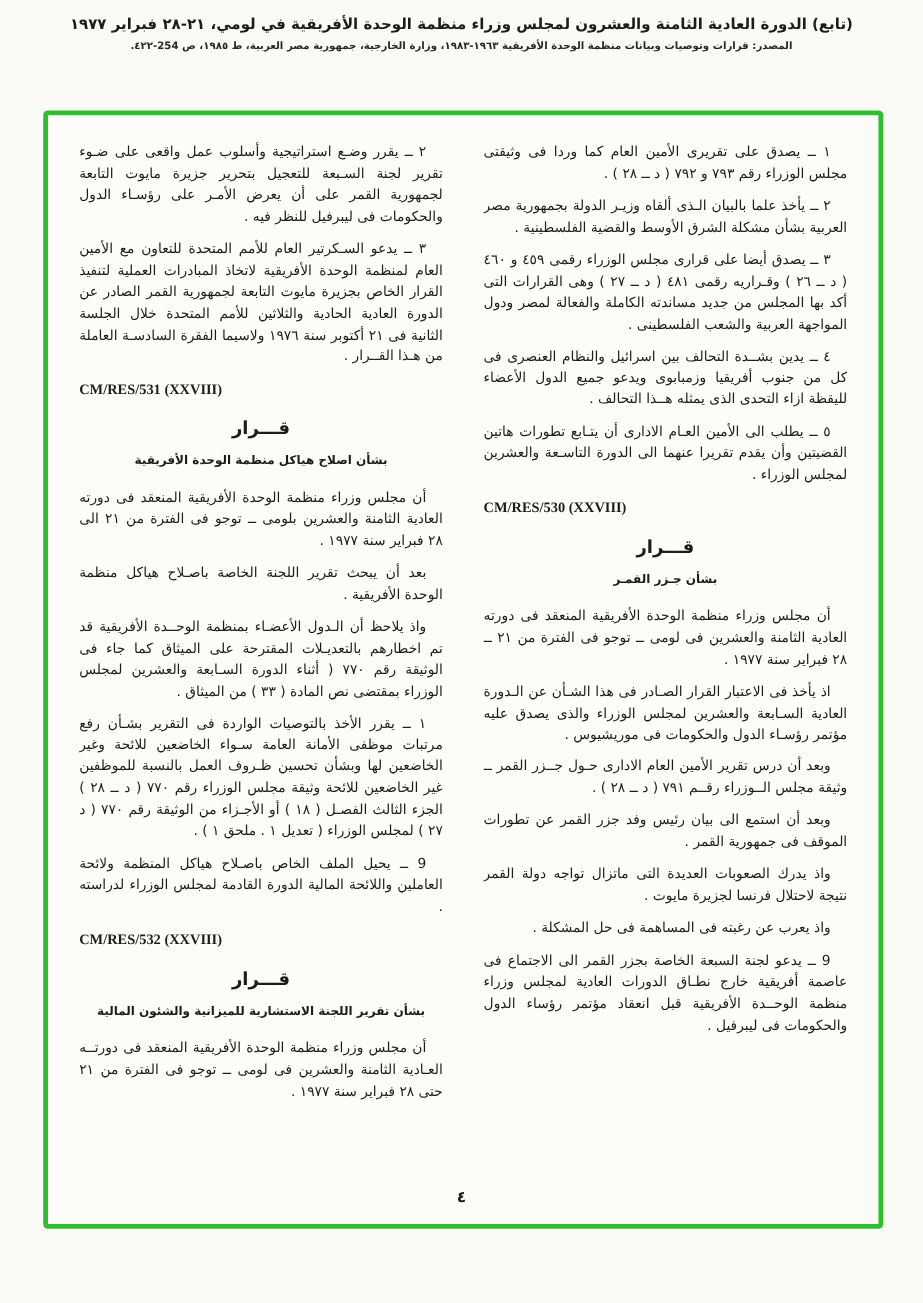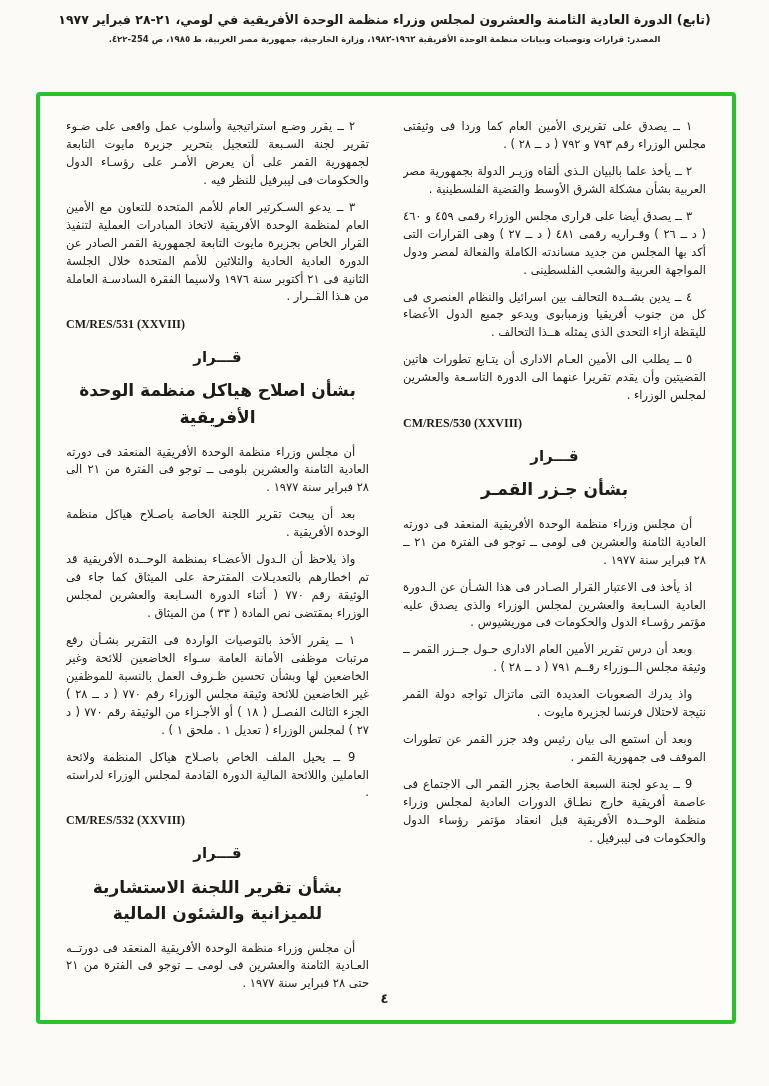--- a/index.html
+++ b/index.html
@@ -46,21 +46,21 @@
   .rescode {
     direction: ltr;
     text-align: left;
     font-weight: bold;
     font-size: 12px;
     font-family: "Liberation Serif", serif;
     margin: 1px 0 12px;
     text-indent: 0;
   }
   .res-title  { text-align: center; font-weight: bold; font-size: 15px;  margin: 2px 0 8px;  text-indent: 0; }
-  .res-subtitle { text-align: center; font-weight: bold; font-size: 17px; margin: 0 0 13px; text-indent: 0; }
+  .res-subtitle { text-align: center; font-weight: bold; font-size: 10px; margin: 0 0 13px; text-indent: 0; }
 
   .page-number {
     position: absolute; bottom: 24px; left: 0; right: 0;
     text-align: center;
     font-size: 13px; font-weight: bold;
   }
 </style>
 </head>
 <body>
 
@@ -79,22 +79,23 @@
         <p class="para">٢ ــ يأخذ علما بالبيان الـذى ألقاه وزيـر الدولة بجمهورية مصر العربية بشأن مشكلة الشرق الأوسط والقضية الفلسطينية .</p>
         <p class="para">٣ ــ يصدق أيضا على قرارى مجلس الوزراء رقمى ٤٥٩ و ٤٦٠ ( د ــ ٢٦ ) وقـراريه رقمى ٤٨١ ( د ــ ٢٧ ) وهى القرارات التى أكد بها المجلس من جديد مساندته الكاملة والفعالة لمصر ودول المواجهة العربية والشعب الفلسطينى .</p>
         <p class="para">٤ ــ يدين بشــدة التحالف بين اسرائيل والنظام العنصرى فى كل من جنوب أفريقيا وزمبابوى ويدعو جميع الدول الأعضاء لليقظة ازاء التحدى الذى يمثله هــذا التحالف .</p>
         <p class="para">٥ ــ يطلب الى الأمين العـام الادارى أن يتـابع تطورات هاتين القضيتين وأن يقدم تقريرا عنهما الى الدورة التاسـعة والعشرين لمجلس الوزراء .</p>
         <p class="rescode">CM/RES/530 (XXVIII)</p>
         <h3 class="res-title">قـــرار</h3>
         <h4 class="res-subtitle">بشأن جـزر القمـر</h4>
         <p class="para">أن مجلس وزراء منظمة الوحدة الأفريقية المنعقد فى دورته العادية الثامنة والعشرين فى لومى ــ توجو فى الفترة من ٢١ ــ ٢٨ فبراير سنة ١٩٧٧ .</p>
         <p class="para">اذ يأخذ فى الاعتبار القرار الصـادر فى هذا الشـأن عن الـدورة العادية السـابعة والعشرين لمجلس الوزراء والذى يصدق عليه مؤتمر رؤسـاء الدول والحكومات فى موريشيوس .</p>
         <p class="para">وبعد أن درس تقرير الأمين العام الادارى حـول جــزر القمر ــ وثيقة مجلس الــوزراء رقــم ٧٩١ ( د ــ ٢٨ ) .</p>
+        <p class="para">وبعد أن استمع الى بيان رئيس وفد جزر القمر عن تطورات الموقف فى جمهورية القمر .</p>
         <p class="para">واذ يدرك الصعوبات العديدة التى ماتزال تواجه دولة القمر نتيجة لاحتلال فرنسا لجزيرة مايوت .</p>
-        <p class="para">وبعد أن استمع الى بيان رئيس وفد جزر القمر عن تطورات الموقف فى جمهورية القمر .</p>
+        <p class="para">واذ يعرب عن رغبته فى المساهمة فى حل المشكلة .</p>
         <p class="para">9 ــ يدعو لجنة السبعة الخاصة بجزر القمر الى الاجتماع فى عاصمة أفريقية خارج نطـاق الدورات العادية لمجلس وزراء منظمة الوحــدة الأفريقية قبل انعقاد مؤتمر رؤساء الدول والحكومات فى ليبرفيل .</p>
       </div>
 
       <div class="col">
         <p class="para">٢ ــ يقرر وضـع استراتيجية وأسلوب عمل واقعى على ضـوء تقرير لجنة السـبعة للتعجيل بتحرير جزيرة مايوت التابعة لجمهورية القمر على أن يعرض الأمـر على رؤسـاء الدول والحكومات فى ليبرفيل للنظر فيه .</p>
         <p class="para">٣ ــ يدعو السـكرتير العام للأمم المتحدة للتعاون مع الأمين العام لمنظمة الوحدة الأفريقية لاتخاذ المبادرات العملية لتنفيذ القرار الخاص بجزيرة مايوت التابعة لجمهورية القمر الصادر عن الدورة العادية الحادية والثلاثين للأمم المتحدة خلال الجلسة الثانية فى ٢١ أكتوبر سنة ١٩٧٦ ولاسيما الفقرة السادسـة العاملة من هـذا القــرار .</p>
         <p class="rescode">CM/RES/531 (XXVIII)</p>
         <h3 class="res-title">قـــرار</h3>
         <h4 class="res-subtitle">بشأن اصلاح هياكل منظمة الوحدة الأفريقية</h4>
         <p class="para">أن مجلس وزراء منظمة الوحدة الأفريقية المنعقد فى دورته العادية الثامنة والعشرين بلومى ــ توجو فى الفترة من ٢١ الى ٢٨ فبراير سنة ١٩٧٧ .</p>

